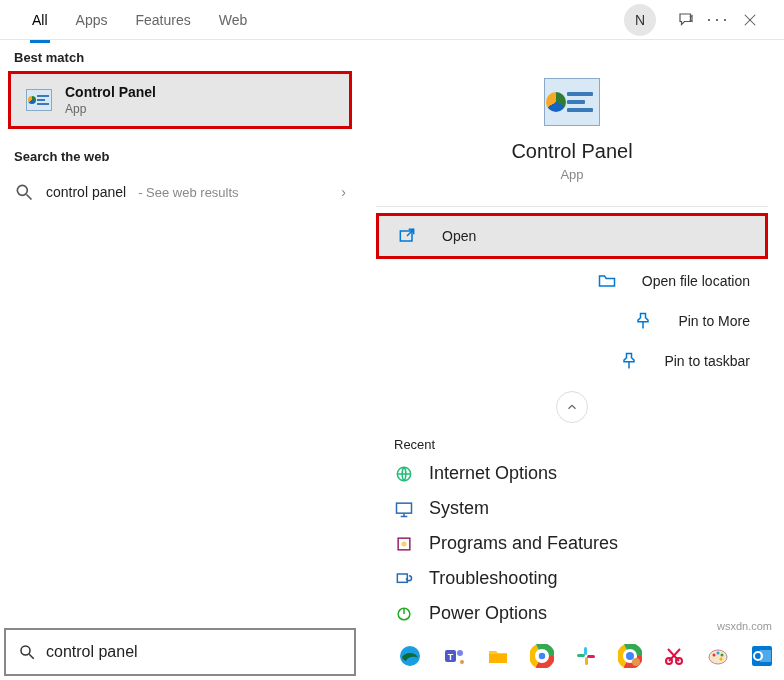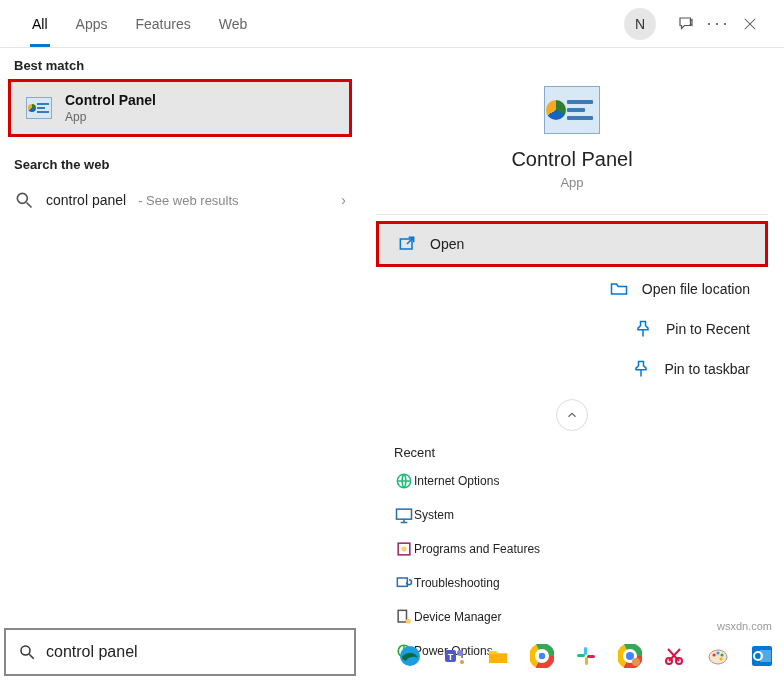--- a/index.html
+++ b/index.html
@@ -1,19 +1,19 @@
 <!DOCTYPE html>
 <html><head>
 <meta charset="utf-8">
 <style>
   * { box-sizing: border-box; margin: 0; padding: 0; font-family: "Segoe UI", Arial, sans-serif; }
   body { width: 784px; height: 680px; background: #fff; overflow: hidden; position: relative; }
 
   
-  .tabs { display: flex; align-items: center; height: 48px; padding: 0 18px; border-bottom: 1px solid #e6e6e6; }
+  .tabs { display: flex; align-items: center; height: 40px; padding: 0 18px; border-bottom: 1px solid #e6e6e6; }
   .tab { font-size: 14px; color: #666; padding: 14px 14px; cursor: pointer; position: relative; }
   .tab.active { color: #000; }
   .tab.active::after { content: ""; position: absolute; left: 12px; right: 12px; bottom: -1px; height: 3px; background: #0078d4; }
   .tab .caret { margin-left: 4px; font-size: 10px; }
   .tabs-spacer { flex: 1; }
   .avatar { width: 32px; height: 32px; border-radius: 50%; background: #e6e6e6; display:flex; align-items:center; justify-content:center; font-size:14px; color:#333; margin-right: 14px; }
   .hdr-icon { width: 32px; height: 32px; display:flex; align-items:center; justify-content:center; color:#555; font-size:16px; cursor:pointer; }
   .hdr-icon svg { width:18px; height:18px; }
 
   .main { display:flex; height: 576px; }
@@ -33,27 +33,27 @@
   .webrow .spacer { flex:1; }
   .webrow .chev { color:#888; font-size:14px; }
 
   
   .right { flex:1; position:relative; padding-top:30px; }
   .right .card { margin: 0 28px; }
   .big-ico { width:56px; height:48px; margin: 8px auto 14px; display:block; }
   .r-title { text-align:center; font-size:20px; color:#222; font-weight:400; }
   .r-sub { text-align:center; font-size:13px; color:#888; margin-top:4px; margin-bottom:24px; }
   .divider { height:1px; background:#e6e6e6; margin:0 16px; }
-  .action { display:flex; align-items:center; gap:13px; padding:10px 18px; font-size:14px; color:#222; cursor:pointer; }
+  .action { display:flex; align-items:center; gap:25px; padding:10px 18px; font-size:14px; color:#222; cursor:pointer; }
   .action .a-ico { width:20px; height:20px; display:flex; align-items:center; justify-content:center; color:#0078d4; }
   .action.open { background:#e6e6e6; border:3px solid #d40000; margin:6px 16px 2px; }
   .action.plain { margin:0 16px;justify-content:flex-end; }
   .expand { width:32px; height:32px; border-radius:50%; border:1px solid #ddd; display:flex; align-items:center; justify-content:center; margin:10px auto 6px; color:#666; cursor:pointer; }
   .recent-h { font-size:13px; font-weight:400; color:#222; padding:8px 34px 4px; }
-  .recent { display:flex; align-items:center; gap:0; padding:7px 34px; font-size:12px; color:#222; cursor:pointer; }
+  .recent { display:flex; align-items:center; gap:15px; padding:7px 34px; font-size:18px; color:#222; cursor:pointer; }
   .recent .r-ico { width:20px; height:20px; display:flex; align-items:center; justify-content:center; }
 
   
   .searchbar { position:absolute; left:4px; bottom:4px; width:352px; height:48px; border:2px solid #888; display:flex; align-items:center; padding:0 12px; gap:10px; background:#fff; }
   .searchbar svg { width:18px; height:18px; color:#333; }
   .searchbar input { border:none; outline:none; font-size:16px; flex:1; color:#222; }
 
   
   .taskbar { position:absolute; right:4px; bottom:6px; display:flex; gap:8px; align-items:center; }
   .tb { width:36px; height:36px; border-radius:4px; display:flex; align-items:center; justify-content:center; font-size:18px; cursor:pointer; }
@@ -170,21 +170,21 @@
       </div>
       <span>Open file location</span>
     </div>
     <div class="action plain">
       <div class="a-ico">
         <svg viewBox="0 0 24 24" fill="none" stroke="currentColor" stroke-width="1.8">
             <path d="M9 3h6v5l3 3v2H6v-2l3-3z"></path>
             <line x1="12" y1="13" x2="12" y2="21"></line>
           </svg>
       </div>
-      <span>Pin to Recent</span>
+      <span>Pin to More</span>
     </div>
     <div class="action plain">
       <div class="a-ico">
         <svg viewBox="0 0 24 24" fill="none" stroke="currentColor" stroke-width="1.8">
             <path d="M9 3h6v5l3 3v2H6v-2l3-3z"></path>
             <line x1="12" y1="13" x2="12" y2="21"></line>
           </svg>
       </div>
       <span>Pin to taskbar</span>
     </div>
@@ -226,29 +226,20 @@
       <span>Programs and Features</span>
     </div>
     <div class="recent">
       <div class="r-ico">
           <svg viewBox="0 0 24 24" fill="none" stroke="#2b6cb0" stroke-width="1.8">
             <rect x="4" y="6" width="12" height="10"></rect>
             <path d="M18 8a3 3 0 1 1-3 3"></path>
           </svg>
         </div>
       <span>Troubleshooting</span>
-    </div>
-    <div class="recent">
-      <div class="r-ico">
-          <svg viewBox="0 0 24 24" fill="none" stroke="#555" stroke-width="1.8">
-            <rect x="5" y="4" width="10" height="14"></rect>
-            <circle cx="17" cy="17" r="3" fill="#fc6" stroke="none"></circle>
-          </svg>
-        </div>
-      <span>Device Manager</span>
     </div>
     <div class="recent">
       <div class="r-ico">
           <svg viewBox="0 0 24 24" fill="none" stroke="#2a2" stroke-width="1.8">
             <circle cx="12" cy="12" r="7"></circle>
             <line x1="12" y1="5" x2="12" y2="12"></line>
           </svg>
         </div>
       <span>Power Options</span>
     </div>

